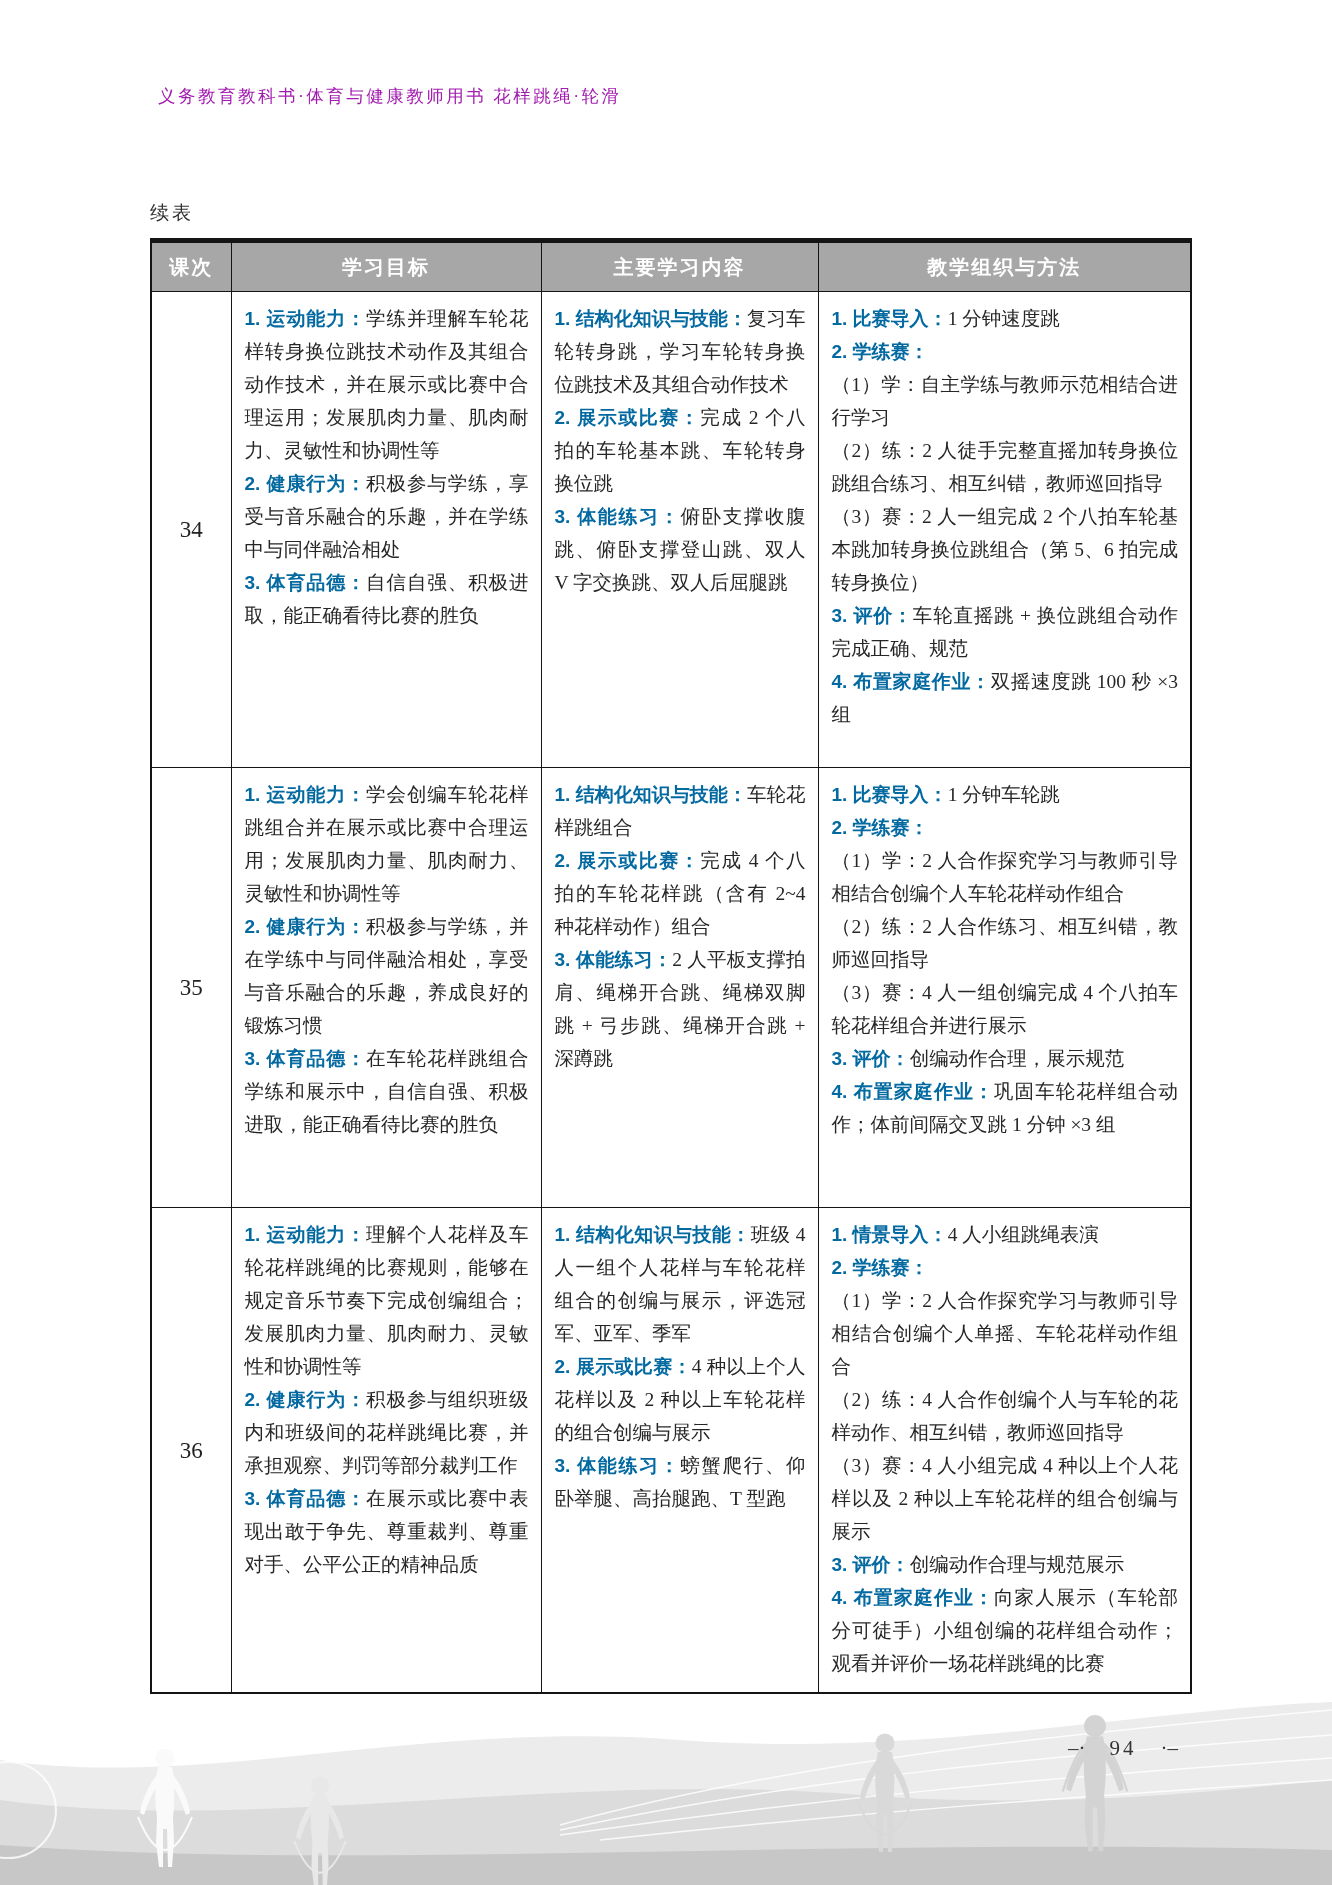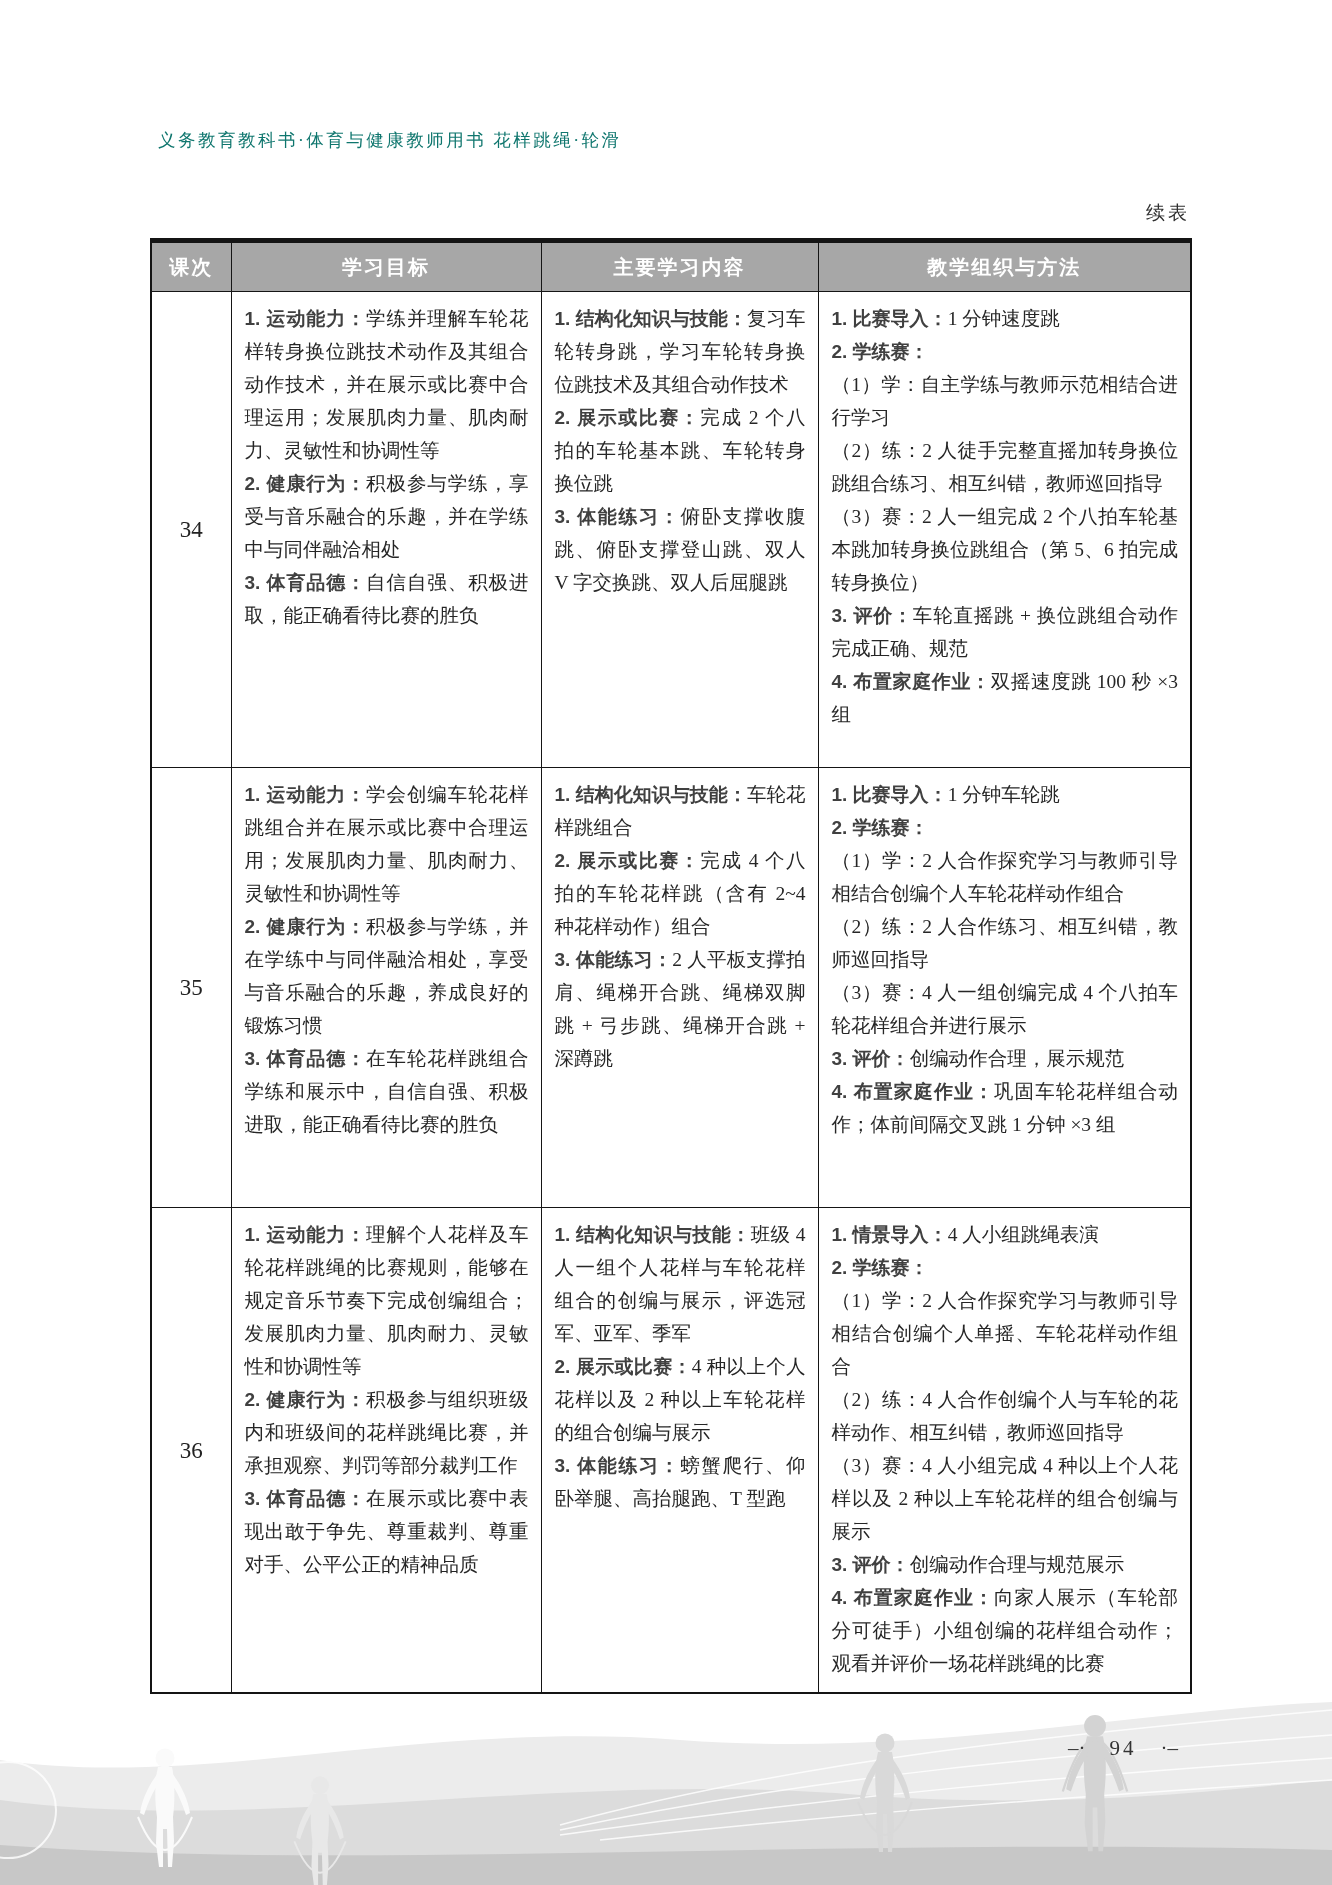--- a/index.html
+++ b/index.html
@@ -3,25 +3,25 @@
 <meta charset="utf-8">
 <style>
   html,body{margin:0;padding:0;background:#ffffff;}
   body{
     width:1332px;height:1885px;position:relative;overflow:hidden;
     font-family:"Liberation Serif","DejaVu Serif",serif;
     color:#262626;
   }
   .book-header{
     position:absolute;top:84px;left:158px;
-    font-size:17.5px;color:#0f766e;letter-spacing:2.5px;margin-top:44px;
+    font-size:17.5px;color:#a21caf;letter-spacing:2.5px;
   }
   .table-caption{
     position:absolute;top:200px;left:150px;width:1040px;
-    text-align:right;font-size:19px;color:#2f2f2f;letter-spacing:3px;
+    text-align:left;font-size:19px;color:#2f2f2f;letter-spacing:3px;
   }
   table.lesson-table{
     position:absolute;top:238px;left:150px;width:1040px;z-index:2;
     border-collapse:collapse;table-layout:fixed;background:#fff;
     border:2px solid #141414;border-top:5px solid #141414;
   }
   .lesson-table th{
     background:var(--header-bg,#a7a7a7);color:#ffffff;
     font-family:Liberation Mono, monospace;
     font-weight:bold;font-size:20px;height:46px;
@@ -33,21 +33,21 @@
     font-size:19.5px;line-height:33px;color:#262626;
     text-align:justify;text-justify:inter-ideograph;
   }
   td.lesson-cell{
     vertical-align:middle;text-align:center;
     font-size:23px;color:#222;padding:0;
   }
   .para{margin:0;}
   .para .lead{
     font-family:"Liberation Sans","DejaVu Sans",sans-serif;
-    font-weight:bold;color:#404040;font-size:19px;
+    font-weight:bold;color:#0369a1;font-size:19px;
   }
   tr.row-0{height:476px;}
   tr.row-1{height:440px;}
   tr.row-2{height:478px;}
   .footer{
     position:absolute;top:1736px;left:150px;width:1040px;z-index:3;
     text-align:right;font-size:21px;color:#333;
   }
   .footer span{margin:0 12px;}
   .footer .page-num{letter-spacing:3px;}

